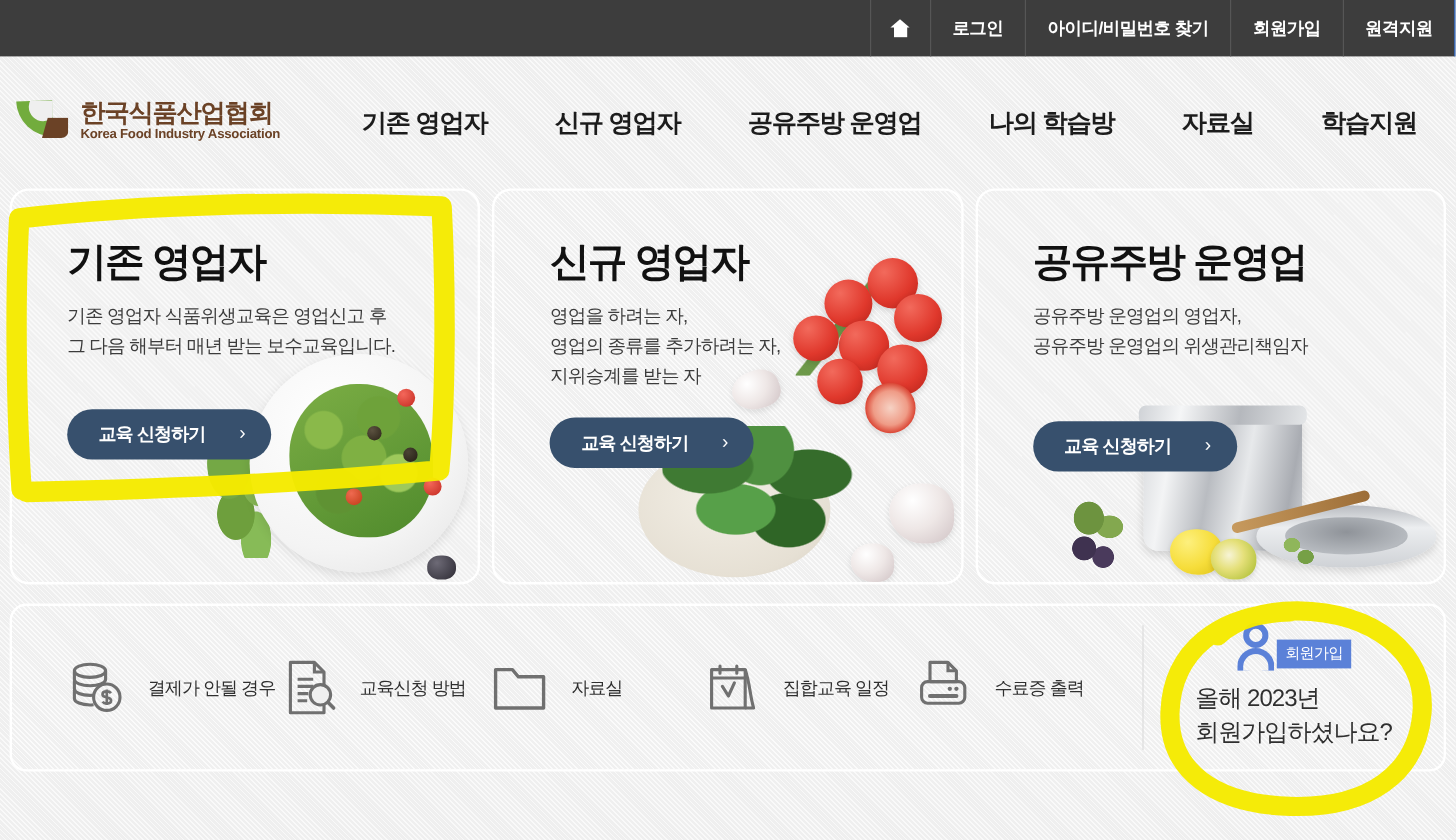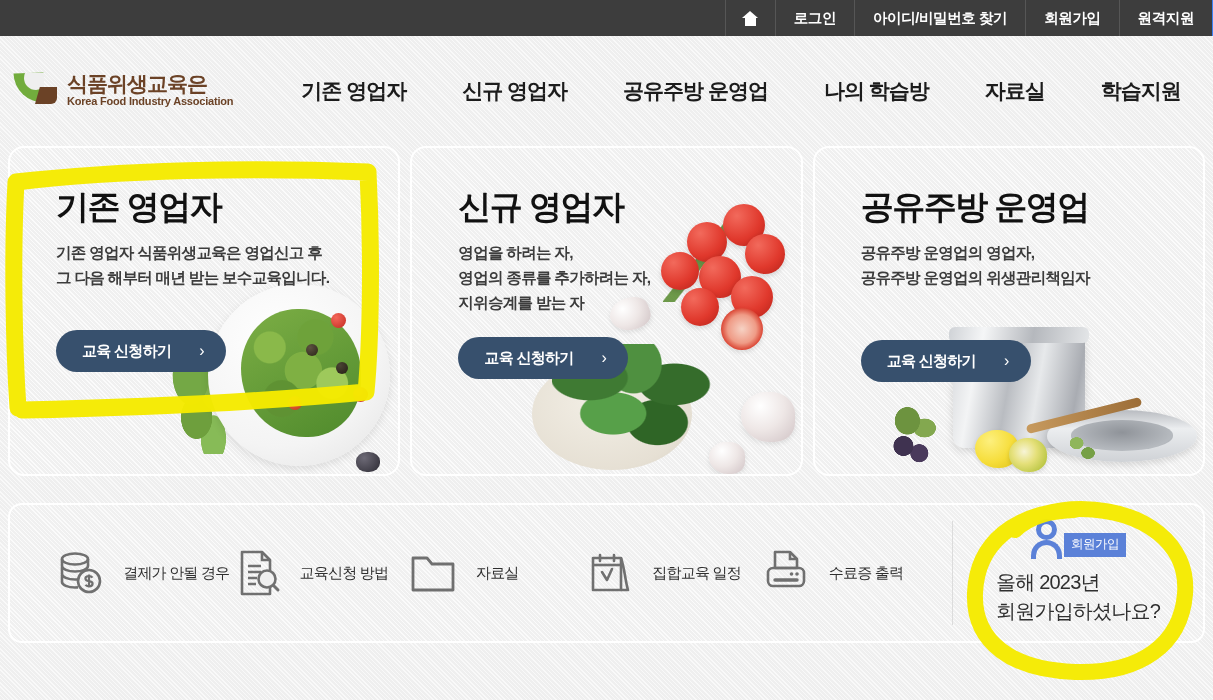--- a/index.html
+++ b/index.html
@@ -18,21 +18,21 @@
       rgba(255,255,255,0.65) 0px,
       rgba(255,255,255,0.65) 1px,
       rgba(0,0,0,0) 1px,
       rgba(0,0,0,0) 3px
     );
     position: relative;
   }
 
   
   .topbar {
-    height: 36px;
+    height: 47px;
     background: #3d3d3d;
     display: flex;
     justify-content: flex-end;
     align-items: stretch;
   }
   .topbar-item {
     display: flex;
     align-items: center;
     justify-content: center;
     padding: 0 18px;
@@ -188,21 +188,21 @@
     z-index: 3;
   }
   .card-desc {
     position: absolute;
     left: 46px;
     top: 92px;
     font-size: 15.5px;
     line-height: 1.62;
     color: #3c3c3c;
     letter-spacing: -0.7px;
-    font-weight: 700;
+    font-weight: 400;
     z-index: 3;
     white-space: pre-line;
   }
   .card-btn {
     position: absolute;
     left: 46px;
     bottom: 102px;
     background: #37506d;
     color: #ffffff;
     border: none;
@@ -526,21 +526,21 @@
 </div>
 
 <div class="header">
   <div class="logo">
     <span class="logo-mark">
       <span class="leaf"></span>
       <span class="clip"></span>
       <span class="brown"></span>
     </span>
     <span>
-      <div class="logo-text-ko">식품위생교육은</div>
+      <div class="logo-text-ko">한국식품산업협회</div>
       <div class="logo-text-en">Korea Food Industry Association</div>
     </span>
   </div>
 
   <div class="nav">
     <div class="nav-item">기존 영업자</div>
     <div class="nav-item">신규 영업자</div>
     <div class="nav-item">공유주방 운영업</div>
     <div class="nav-item">나의 학습방</div>
     <div class="nav-item">자료실</div>

